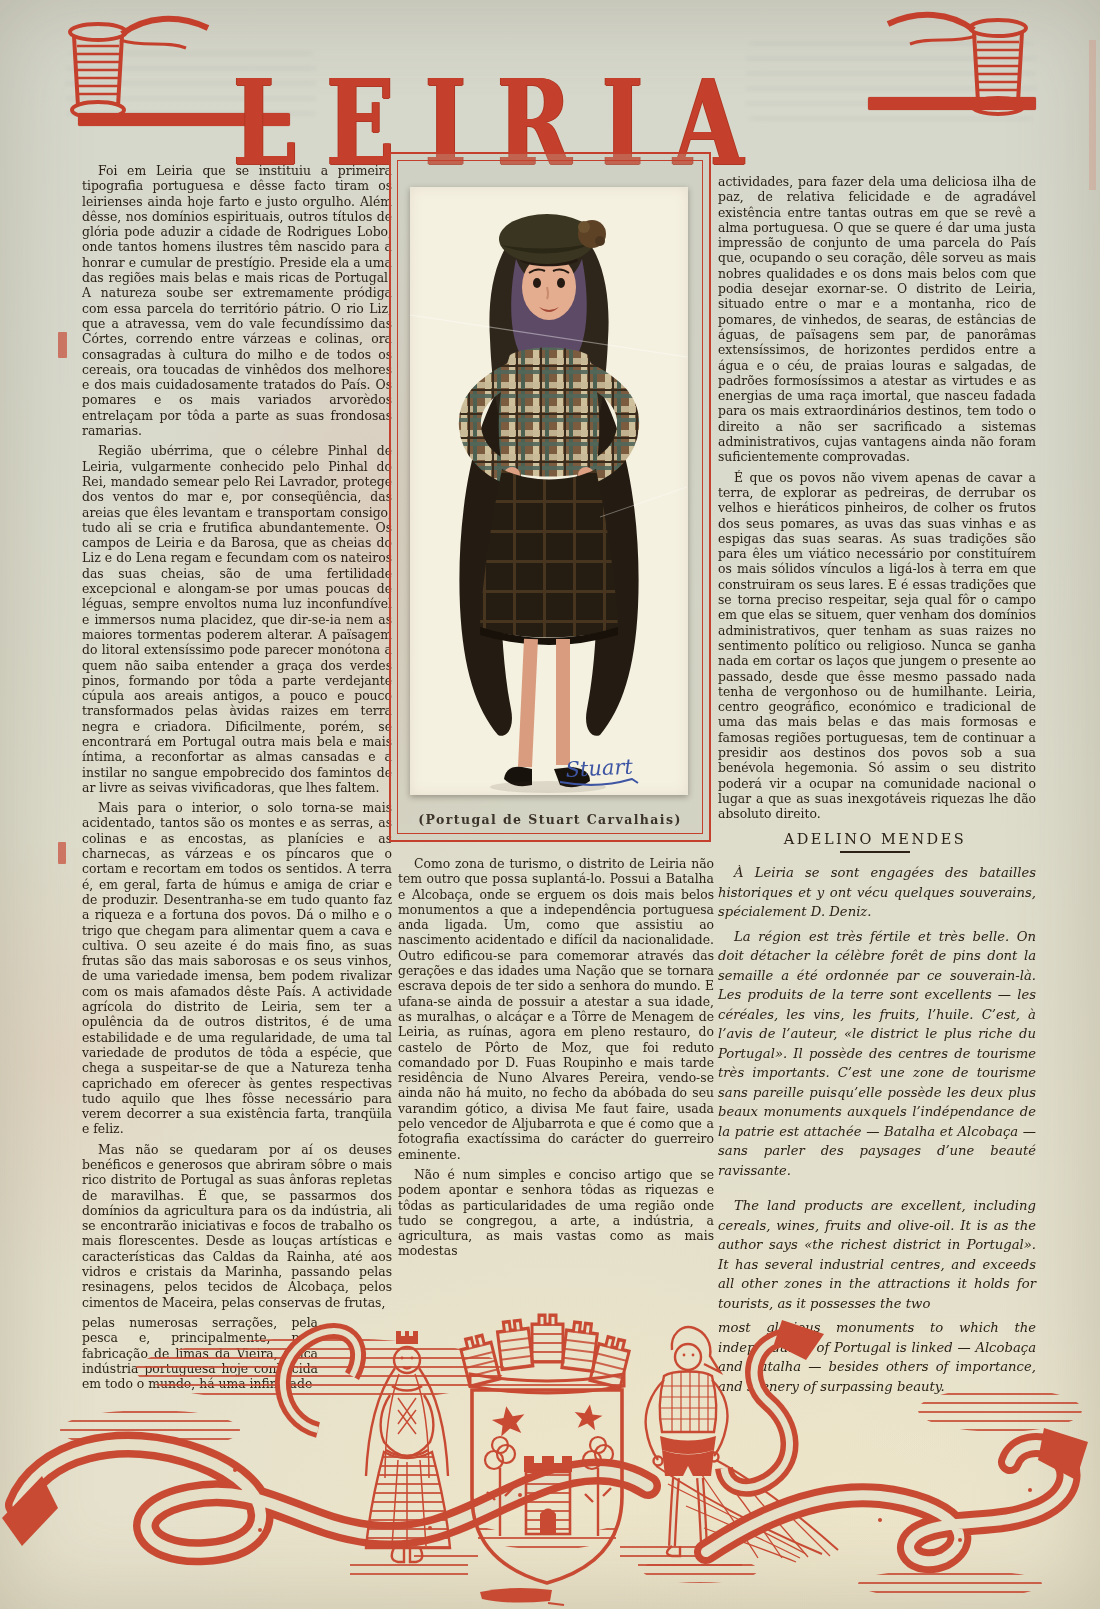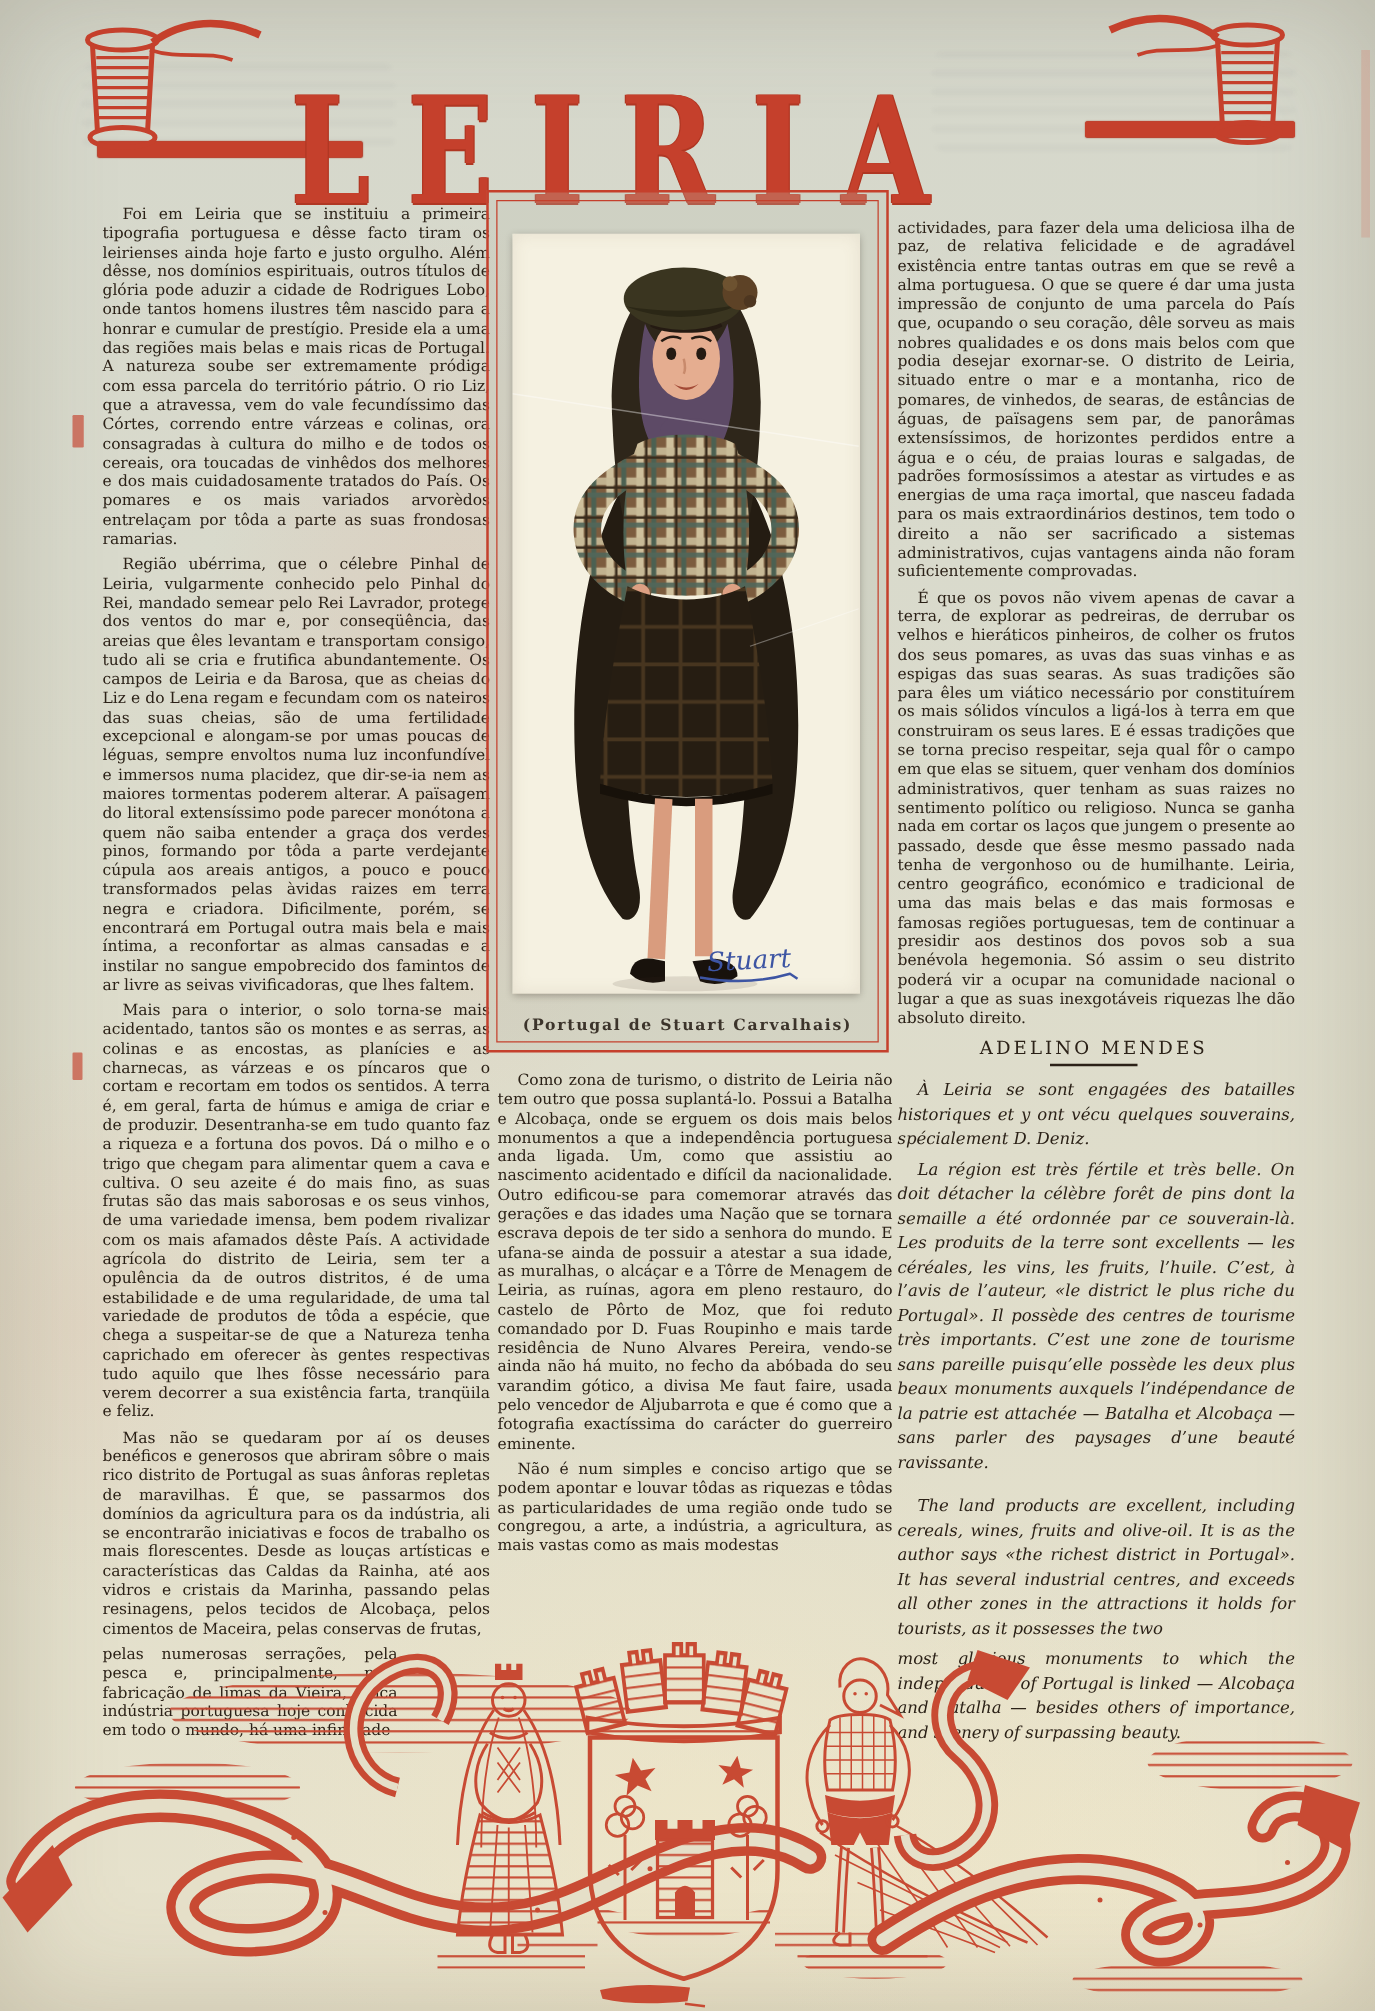--- a/index.html
+++ b/index.html
@@ -169,21 +169,21 @@
 
         <text x="156" y="590" font-family="DejaVu Serif, serif" font-style="italic" font-size="21" fill="#3d55a3" transform="rotate(-3 156 590)">Stuart</text>
         <path d="M150,595 q38,7 72,-3 l6,4" stroke="#3d55a3" stroke-width="2" fill="none"></path>
       </svg>
     </div>
     <figcaption class="plate-caption">(Portugal de Stuart Carvalhais)</figcaption>
   </figure>
 
   <div class="col col-mid">
     <p class="ind">Como zona de turismo, o distrito de Leiria não tem outro que possa suplantá-lo. Possui a Batalha e Alcobaça, onde se erguem os dois mais belos monumentos a que a independência portuguesa anda ligada. Um, como que assistiu ao nascimento acidentado e difícil da nacionalidade. Outro edificou-se para comemorar através das gerações e das idades uma Nação que se tornara escrava depois de ter sido a senhora do mundo. E ufana-se ainda de possuir a atestar a sua idade, as muralhas, o alcáçar e a Tôrre de Menagem de Leiria, as ruínas, agora em pleno restauro, do castelo de Pôrto de Moz, que foi reduto comandado por D. Fuas Roupinho e mais tarde residência de Nuno Alvares Pereira, vendo-se ainda não há muito, no fecho da abóbada do seu varandim gótico, a divisa Me faut faire, usada pelo vencedor de Aljubarrota e que é como que a fotografia exactíssima do carácter do guerreiro eminente.</p>
-    <p class="ind">Não é num simples e conciso artigo que se podem apontar e louvar tôdas as riquezas e tôdas as particularidades de uma região onde tudo se congregou, a arte, a indústria, a agricultura, as mais vastas como as mais modestas</p>
+    <p class="ind">Não é num simples e conciso artigo que se podem apontar e senhora tôdas as riquezas e tôdas as particularidades de uma região onde tudo se congregou, a arte, a indústria, a agricultura, as mais vastas como as mais modestas</p>
   </div>
 
   <div class="col col-right">
     <p>actividades, para fazer dela uma deliciosa ilha de paz, de relativa felicidade e de agradável existência entre tantas outras em que se revê a alma portuguesa. O que se quere é dar uma justa impressão de conjunto de uma parcela do País que, ocupando o seu coração, dêle sorveu as mais nobres qualidades e os dons mais belos com que podia desejar exornar-se. O distrito de Leiria, situado entre o mar e a montanha, rico de pomares, de vinhedos, de searas, de estâncias de águas, de païsagens sem par, de panorâmas extensíssimos, de horizontes perdidos entre a água e o céu, de praias louras e salgadas, de padrões formosíssimos a atestar as virtudes e as energias de uma raça imortal, que nasceu fadada para os mais extraordinários destinos, tem todo o direito a não ser sacrificado a sistemas administrativos, cujas vantagens ainda não foram suficientemente comprovadas.</p>
     <p class="ind">É que os povos não vivem apenas de cavar a terra, de explorar as pedreiras, de derrubar os velhos e hieráticos pinheiros, de colher os frutos dos seus pomares, as uvas das suas vinhas e as espigas das suas searas. As suas tradições são para êles um viático necessário por constituírem os mais sólidos vínculos a ligá-los à terra em que construiram os seus lares. E é essas tradições que se torna preciso respeitar, seja qual fôr o campo em que elas se situem, quer venham dos domínios administrativos, quer tenham as suas raizes no sentimento político ou religioso. Nunca se ganha nada em cortar os laços que jungem o presente ao passado, desde que êsse mesmo passado nada tenha de vergonhoso ou de humilhante. Leiria, centro geográfico, económico e tradicional de uma das mais belas e das mais formosas e famosas regiões portuguesas, tem de continuar a presidir aos destinos dos povos sob a sua benévola hegemonia. Só assim o seu distrito poderá vir a ocupar na comunidade nacional o lugar a que as suas inexgotáveis riquezas lhe dão absoluto direito.</p>
     <div class="byline">ADELINO MENDES</div>
     <div class="byline-rule"></div>
     <div class="lang lang-fr">
       <p class="ind">À Leiria se sont engagées des batailles historiques et y ont vécu quelques souverains, spécialement D. Deniz.</p>
       <p class="ind">La région est très fértile et très belle. On doit détacher la célèbre forêt de pins dont la semaille a été ordonnée par ce souverain-là. Les produits de la terre sont excellents — les céréales, les vins, les fruits, l’huile. C’est, à l’avis de l’auteur, «le district le plus riche du Portugal». Il possède des centres de tourisme très importants. C’est une zone de tourisme sans pareille puisqu’elle possède les deux plus beaux monuments auxquels l’indépendance de la patrie est attachée — Batalha et Alcobaça — sans parler des paysages d’une beauté ravissante.</p>

